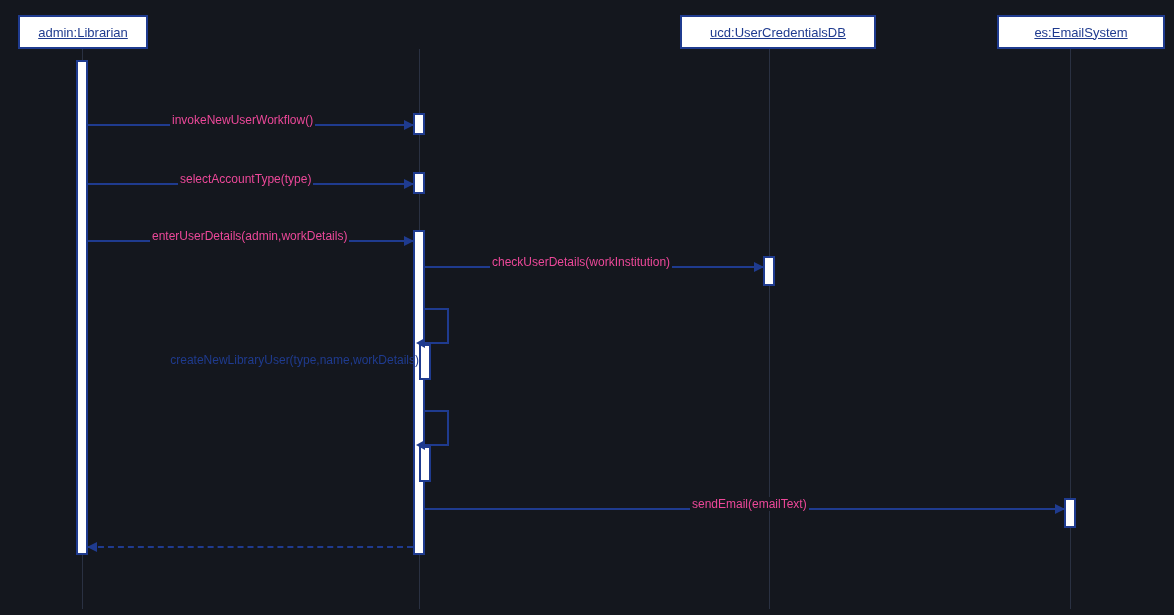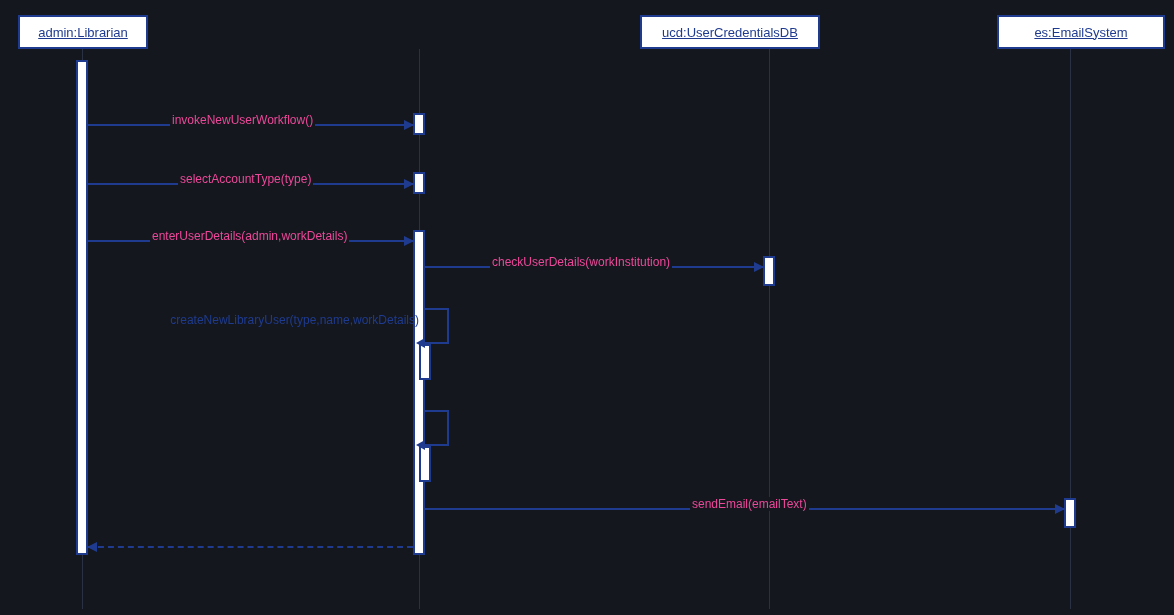--- a/index.html
+++ b/index.html
@@ -95,31 +95,32 @@
     border-top: 5px solid transparent;
     border-bottom: 5px solid transparent;
     border-right: 9px solid #1f3b8f;
   }
   .self-label {
     position: absolute;
     font-size: 12px;
     color: #1f3b8f;
     text-align: right;
     white-space: nowrap;
+    margin-top: 40px;
   }
 </style>
 </head>
 <body>
 
 <div class="canvas">
 
   <div class="lifeline-head" style="left:18px;width:130px">
       <span class="u">admin:Librarian</span>
     </div>
-  <div class="lifeline-head" style="left:640px;width:180px">
+  <div class="lifeline-head" style="left:680px;width:196px">
       <span class="u">ucd:UserCredentialsDB</span>
     </div>
   <div class="lifeline-head" style="left:997px;width:168px">
       <span class="u">es:EmailSystem</span>
     </div>
 
   <div class="lifeline" style="left:82px"></div>
   <div class="lifeline" style="left:419px"></div>
   <div class="lifeline" style="left:769px"></div>
   <div class="lifeline" style="left:1070px"></div>

